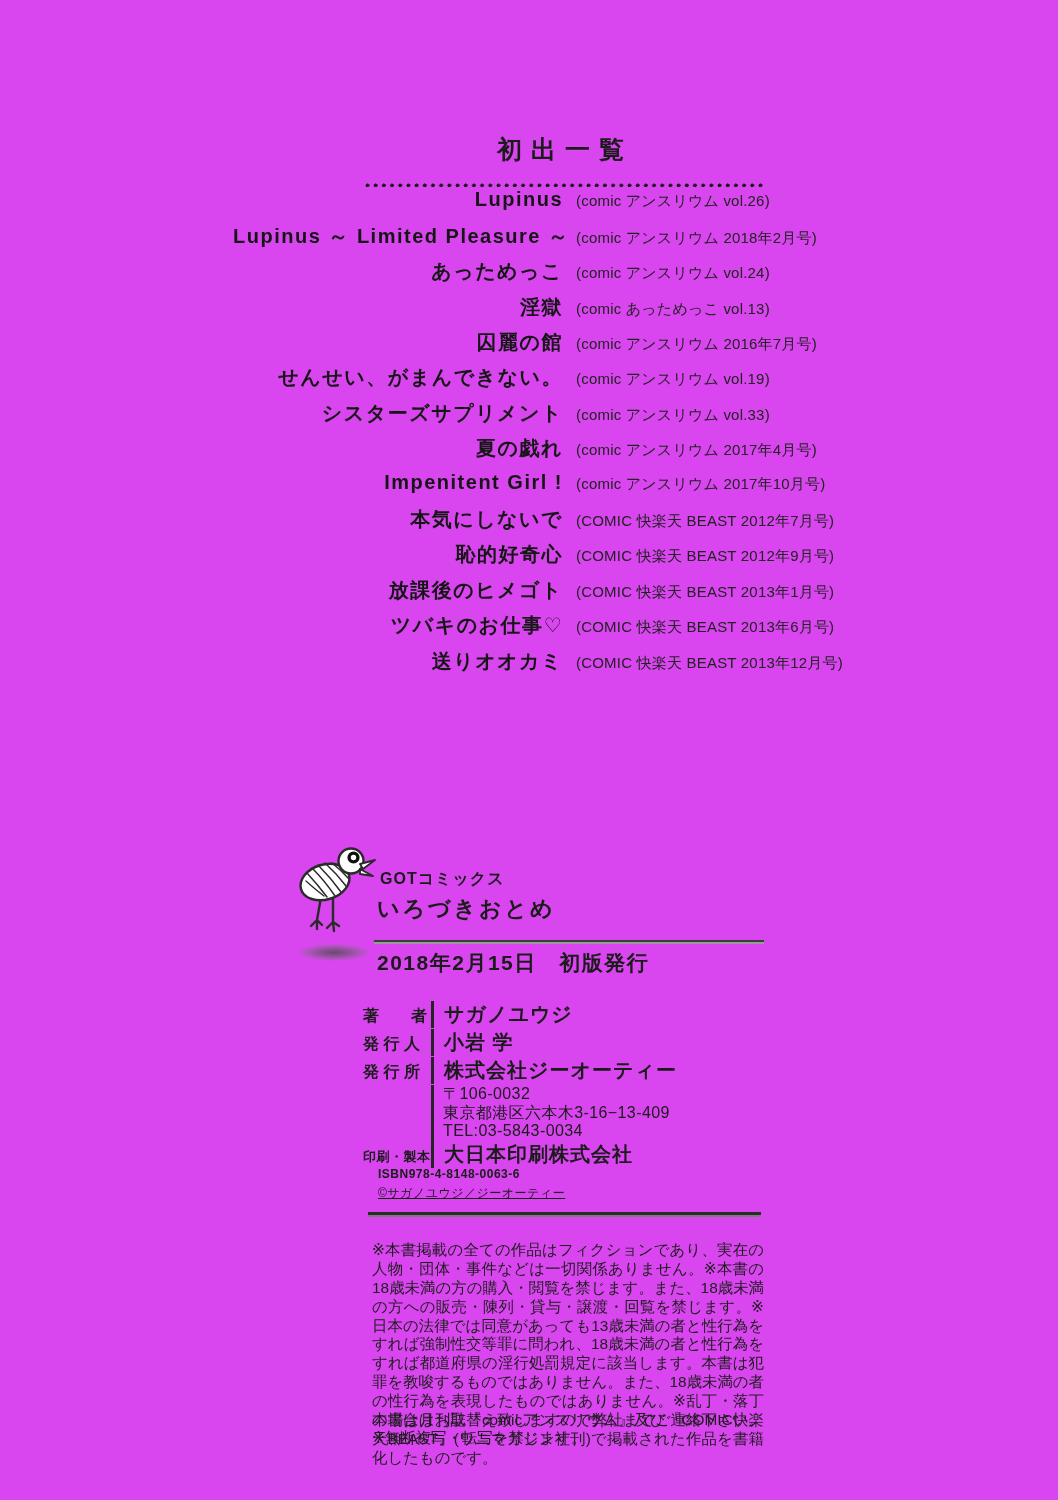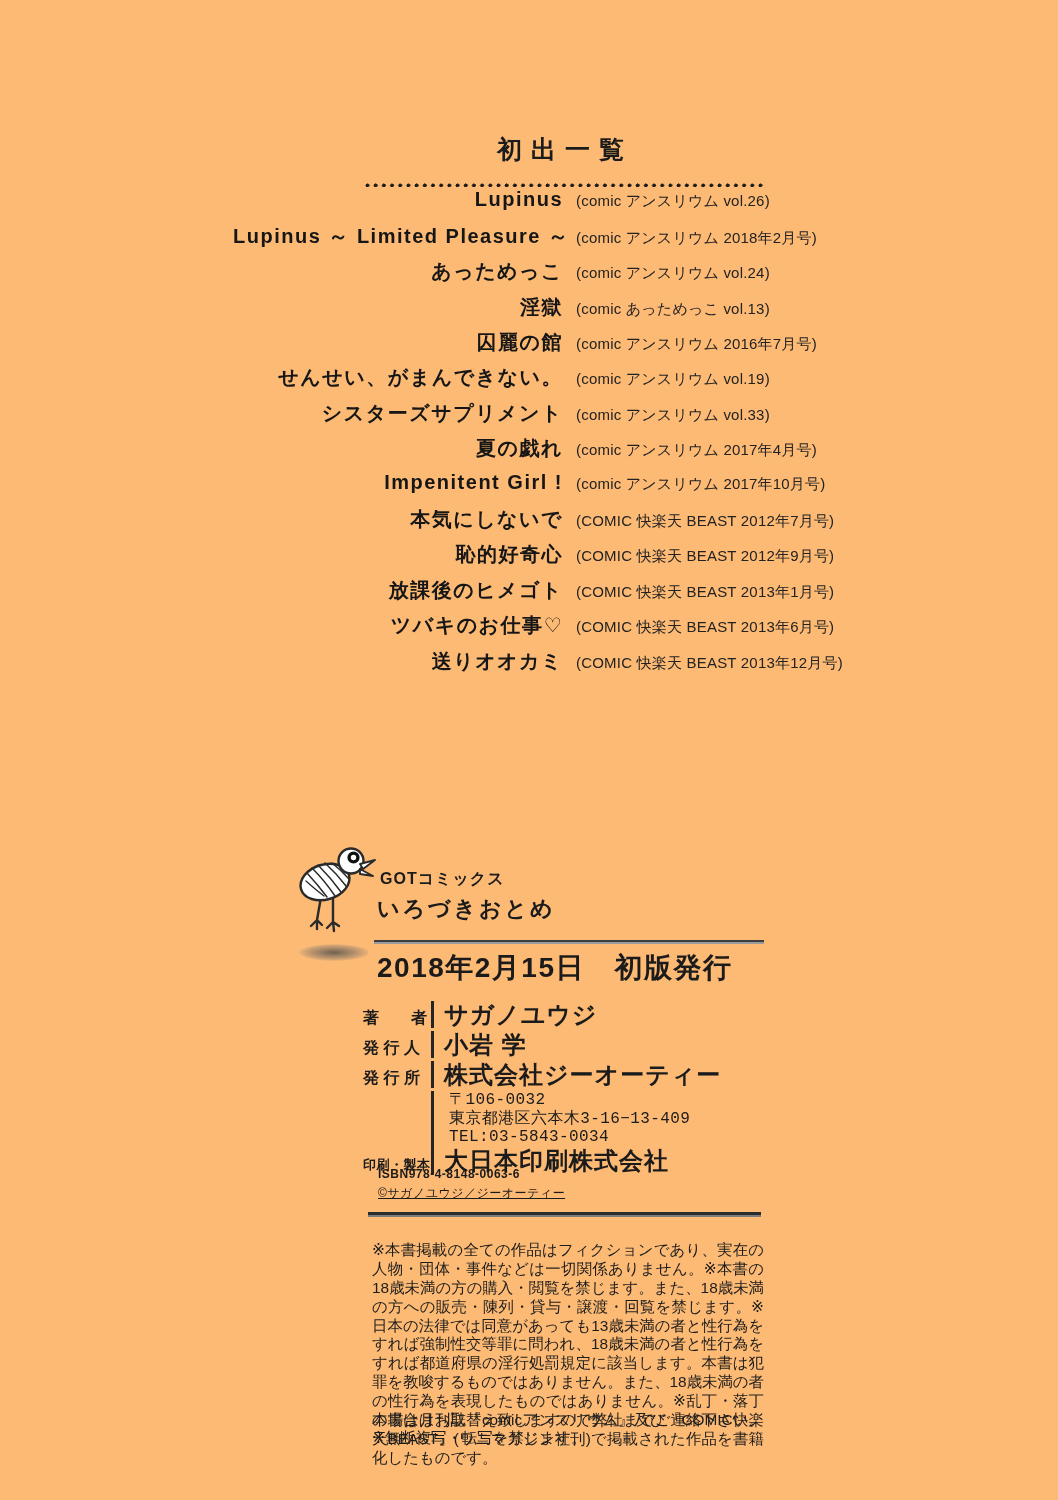--- a/index.html
+++ b/index.html
@@ -1,21 +1,21 @@
 <!DOCTYPE html>
 <html><head>
 <meta charset="utf-8">
 <style>
   html, body { margin: 0; padding: 0; background: #888; }
   .page {
     position: relative;
     width: 1058px;
     height: 1500px;
     margin: 0 auto;
-    background: #fdba74;
+    background: #d946ef;
     overflow: hidden;
     font-family: "Liberation Sans", "DejaVu Sans", sans-serif;
     color: #1b1b1b;
   }
 
   
   .pub-list { position: absolute; top: 116px; left: 233px; width: 560px; }
   .pub-header {
     width: 400px; margin-left: 132px; text-align: center;
     font-size: 25px; font-weight: bold; letter-spacing: 9px;
@@ -54,40 +54,40 @@
   .book-title {
     position: absolute; left: 377px; top: 894px;
     font-size: 22px; font-weight: bold; letter-spacing: 3px; white-space: nowrap;
   }
   .title-rule {
     position: absolute; left: 374px; top: 940px; width: 390px; height: 4px;
     background: linear-gradient(to bottom, #3c3c3c 0 55%, #9a9a9a 55% 100%);
   }
   .edition {
     position: absolute; left: 377px; top: 949px;
-    font-size: 28px; font-weight: 600; letter-spacing: 1.5px; white-space: nowrap;
+    font-size: 21px; font-weight: 600; letter-spacing: 1.5px; white-space: nowrap;
   }
 
   .credits {
     position: absolute; left: 363px; top: 1001px;
     display: grid; grid-template-columns: 68px auto;
   }
   .credit-label {
     font-size: 16px; font-weight: 600; white-space: nowrap;
     align-self: baseline; line-height: 27px; letter-spacing: 0;
   }
   .credit-label.small { font-size: 13px; letter-spacing: 0.5px; }
   .credit-value {
     border-left: 3px solid #242424; padding-left: 10px;
-    font-size: 24px; font-weight: 600; line-height: 27px;
+    font-size: 20px; font-weight: 600; line-height: 27px;
     white-space: nowrap; align-self: baseline; letter-spacing: 1px;
   }
   .credit-value.detail {
     font-size: 16px; font-weight: normal; line-height: 18.5px;
-    padding-left: 15px; letter-spacing: 0.4px; font-family: Liberation Mono, monospace;
+    padding-left: 9px; letter-spacing: 0.4px;
   }
   .isbn-block {
     position: absolute; left: 378px; top: 1165px;
     font-size: 12px; font-weight: 600; line-height: 19px; letter-spacing: 0.5px;
   }
   .isbn-block .copyright { font-weight: normal; text-decoration: underline; }
 
   
   .legal-rule {
     position: absolute; left: 368px; top: 1212px; width: 393px; height: 5px;

